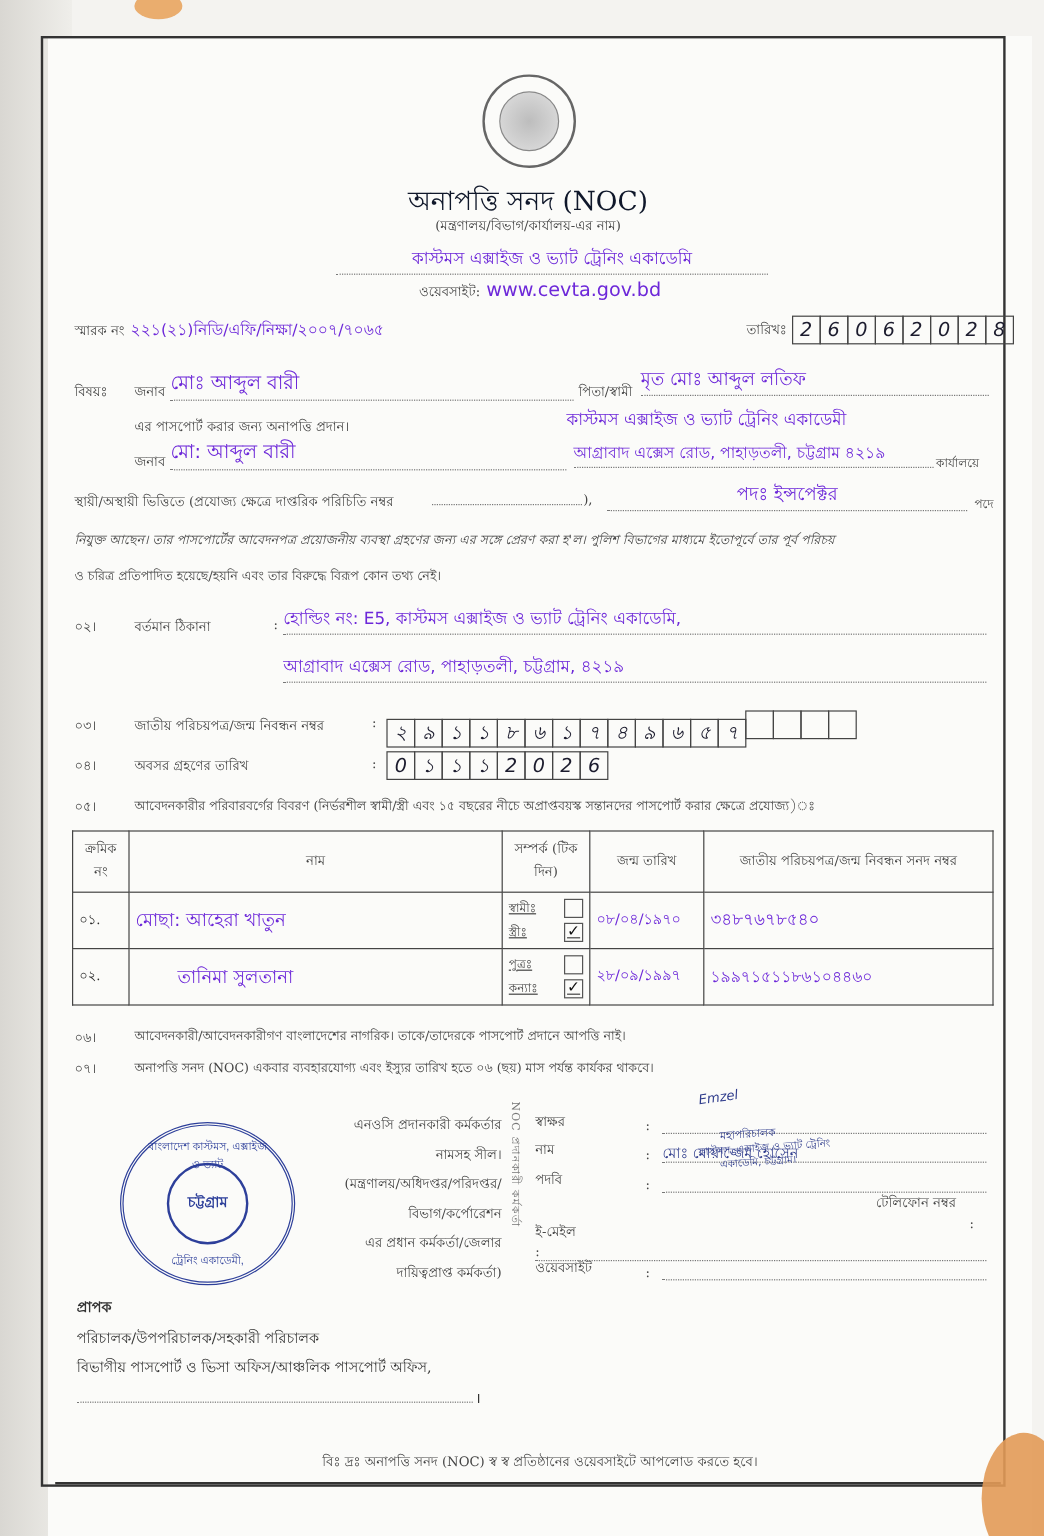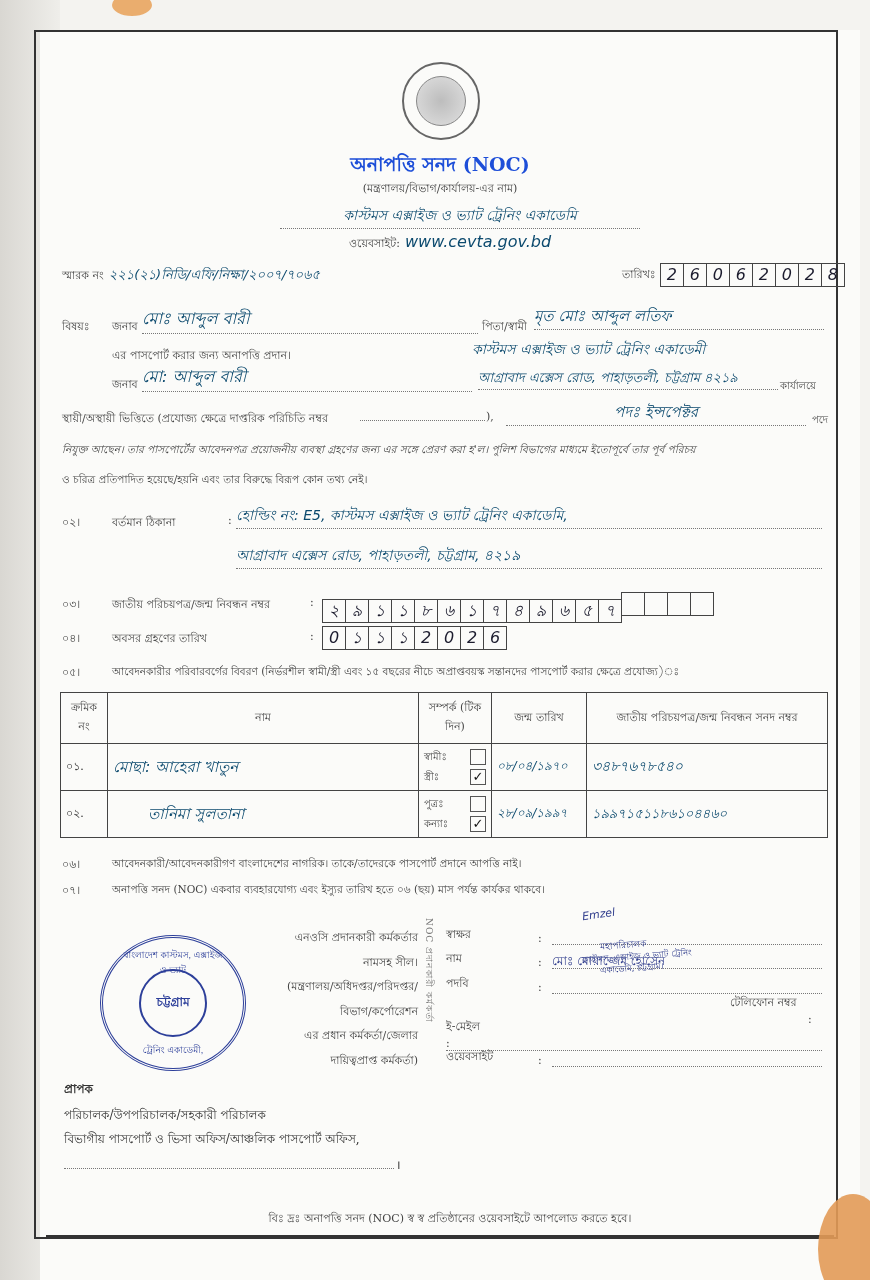--- a/index.html
+++ b/index.html
@@ -23,56 +23,56 @@
   .page {
     position:absolute; left:40px; top:30px; width:820px; height:1250px;
     background:#fbfbf9;
   }
   .frame {
     position:absolute; left:34px; top:30px; width:800px; height:1205px;
     border:2px solid #333; border-top-width:2px;
   }
   .abs { position:absolute; }
   .print { font-size:11px; color:#444; }
-  .hand { font-family:"DejaVu Sans", sans-serif; color:#0c4a6e; font-style:italic; }
+  .hand { font-family:"DejaVu Sans", sans-serif; color:#6d28d9; }
   .dots { border-bottom:1px dotted #777; }
   .center { text-align:center; }
 
   
   .gov-seal {
     position:absolute; left:402px; top:62px; width:74px; height:74px;
     border-radius:50%; border:2px solid #666;
     display:flex; align-items:center; justify-content:center;
   }
   .gov-seal-inner {
     width:48px; height:48px; border-radius:50%; border:1px solid #888;
     background:radial-gradient(circle,#bdbdbd 0%,#d6d6d6 70%,#eee 100%);
   }
-  .title { font-size:19px; color:#1d4ed8;font-weight:bold; }
+  .title { font-size:22px; color:#0f172a; }
   .digit-box {
     display:inline-block; width:22px; height:22px; border:1px solid #444;
     margin-right:-1px; text-align:center; line-height:22px; font-size:16px;
     font-family:"DejaVu Sans", sans-serif; font-style:italic; color:#1c1c2e;
   }
 
   table.family {
     position:absolute; left:60px; top:692px; width:768px;
     border-collapse:collapse; font-size:11px;
   }
   table.family th, table.family td {
     border:1px solid #444; padding:3px 5px; vertical-align:middle;
   }
   table.family th { font-weight:normal; color:#444; height:44px; }
   table.family td { height:40px; }
   .chk {
     display:inline-block; width:14px; height:14px; border:1px solid #555;
     vertical-align:middle; margin-left:4px; font-size:13px; line-height:14px;
     text-align:center; color:#111;
   }
-  .rel-row { display:flex; align-items:center; justify-content:space-between; font-size:10px; color:#444; }
+  .rel-row { display:flex; align-items:center; justify-content:space-between; font-size:10px; color:#444;text-decoration:underline; }
 
   .office-seal {
     position:absolute; left:100px; top:935px; width:140px; height:130px;
     border-radius:50%; border:3px double #2d3f9a;
     display:flex; align-items:center; justify-content:center;
     color:#2d3f9a;
   }
   .office-seal-inner {
     width:64px; height:64px; border-radius:50%; border:2px solid #2d3f9a;
     display:flex; align-items:center; justify-content:center;

